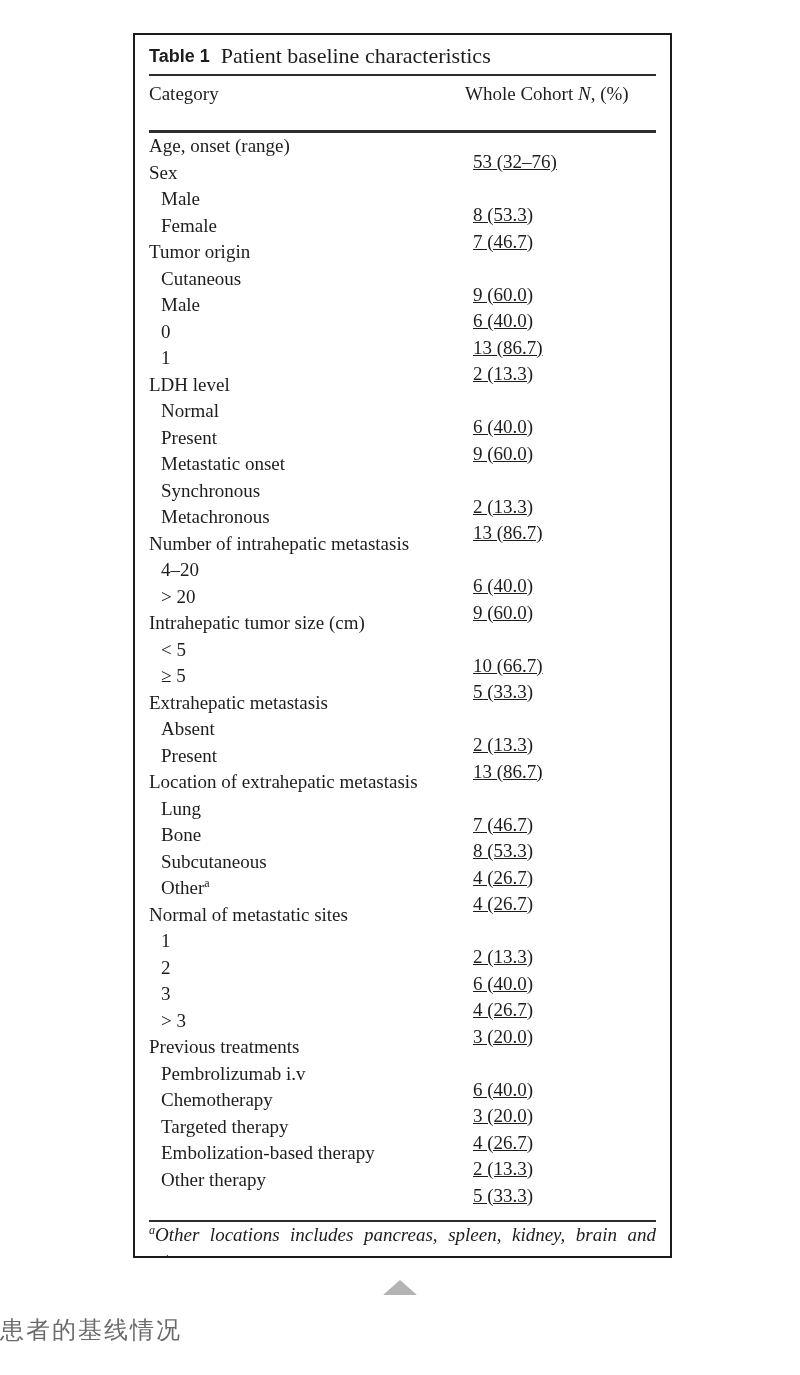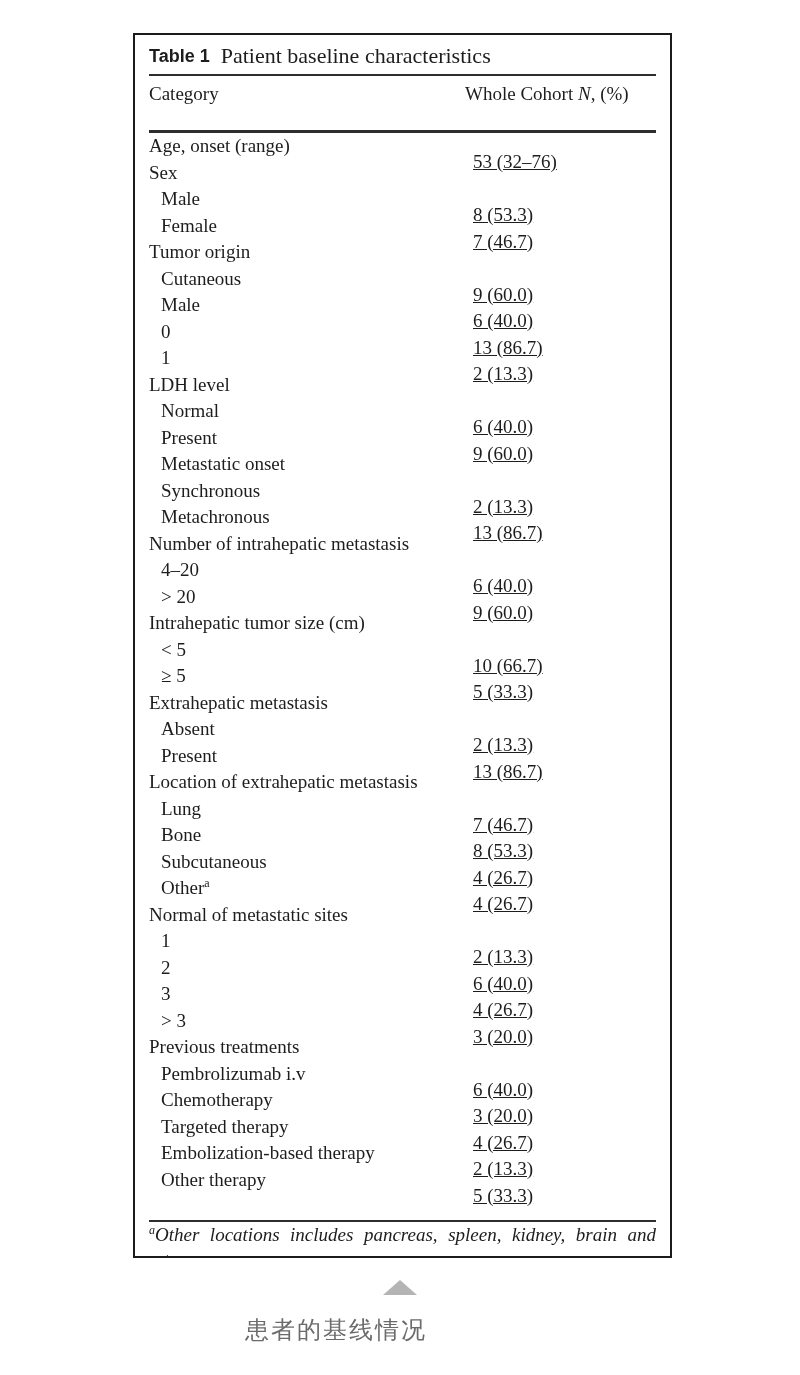--- a/index.html
+++ b/index.html
@@ -37,21 +37,21 @@
 
   .footnote{font-size:19px;line-height:25px;font-style:italic;}
   .fn-line1{display:block;text-align:justify;text-align-last:justify;}
   .fn-line1 sup{font-size:12px;line-height:0;}
 
   
   .arrow-wrap{position:absolute;left:0;top:1280px;width:800px;text-align:center;}
   .triangle-up{display:inline-block;width:0;height:0;
     border-left:17px solid transparent;border-right:17px solid transparent;
     border-bottom:15px solid var(--triangle);}
-  .caption{position:absolute;left:0;top:1314px;width:672px;text-align:center;
+  .caption{position:absolute;left:0;top:1314px;width:672px;text-align:left;
     font-family:"Liberation Sans", sans-serif;font-size:24px;letter-spacing:2px;
     color:var(--caption);}
 </style>
 </head>
 <body>
 
 <div class="stage">
 
   <div class="fig">
 

